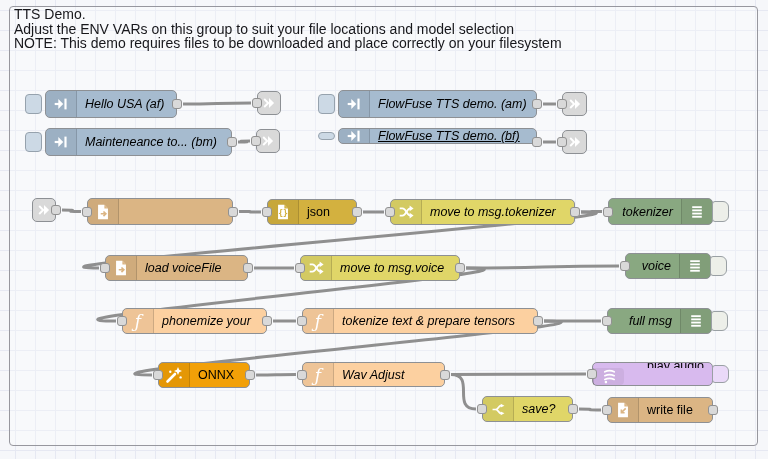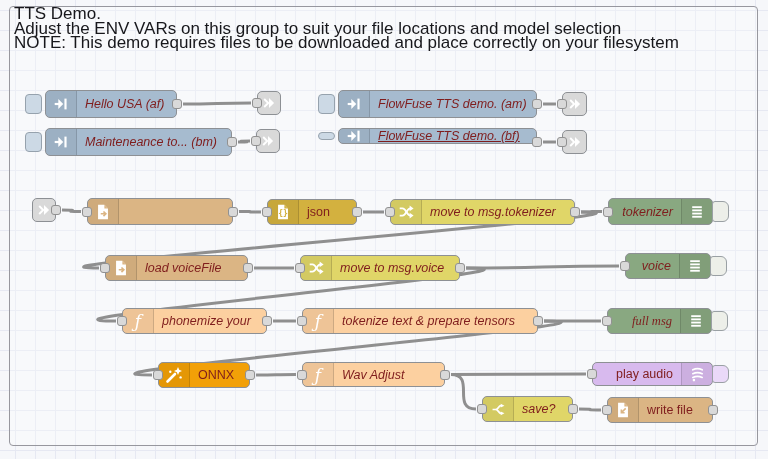--- a/index.html
+++ b/index.html
@@ -1,22 +1,22 @@
 <!DOCTYPE html>
 <html><head>
 <meta charset="utf-8">
 <style>
   html,body{margin:0;padding:0;}
   body{font-family:"Liberation Sans",sans-serif;}
   .canvas{position:relative;overflow:hidden;}
   .group-rect{position:absolute;border:1.6px solid #97979e;border-radius:4px;background:rgba(255,255,255,0.25);}
-  .group-label{position:absolute;left:14px;top:7px;font-size:17px;line-height:14.6px;color:#17171b;white-space:pre;}
+  .group-label{position:absolute;left:14px;top:7px;font-size:14px;line-height:14.6px;color:#17171b;white-space:pre;}
   #wires{position:absolute;left:0;top:0;}
   #wires path{fill:none;stroke-width:3px;}
-  .node{position:absolute;border:1px solid #8d9094;border-radius:5px;display:flex;align-items:stretch;box-sizing:border-box;font-size:12.5px;color:#7f1d1d;cursor:pointer;}
+  .node{position:absolute;border:1px solid #8d9094;border-radius:5px;display:flex;align-items:stretch;box-sizing:border-box;font-size:12.5px;color:#000000;cursor:pointer;}
   .node.link{border-radius:5px;}
   .icon-region{width:30px;flex:none;display:flex;align-items:center;justify-content:center;background:rgba(0,0,0,0.055);}
   .icon-region.left{border-right:1px solid rgba(0,0,0,0.14);border-radius:4px 0 0 4px;}
   .icon-region.right{border-left:1px solid rgba(0,0,0,0.14);border-radius:0 4px 4px 0;}
   .icon-region.center{width:100%;background:transparent;border:none;}
   .icon-region svg{display:block;}
   .nlabel{flex:1;display:flex;align-items:center;padding:0 8px;white-space:nowrap;overflow:hidden;}
   .nlabel.rightalign{justify-content:flex-end;}
   .italic{font-style:italic;}
   .port{position:absolute;width:10px;height:10px;background:#d9d9d9;border:1px solid #919191;border-radius:3px;box-sizing:border-box;}
@@ -247,21 +247,21 @@
       <div class="node" style="left: 302px; top: 308px; width: 236px; height: 26px; background: rgb(252, 208, 160);">
         <span class="icon-region left">
           <svg width="20" height="20" viewBox="0 0 20 20">
             <text x="10" y="15.5" text-anchor="middle" font-size="17" font-style="italic" font-family="DejaVu Serif, serif" fill="#fff">ƒ</text>
           </svg>
         </span>
         <span class="nlabel italic">tokenize text &amp; prepare tensors</span>
         <span class="port in" style="top: 7px;"></span>
         <span class="port out" style="top: 7px;"></span>
       </div>
-      <div class="node" style="left: 607px; top: 308px; width: 105px; height: 26px; background: rgb(137, 168, 129); font-family: Liberation Serif, serif;">
+      <div class="node" style="left: 607px; top: 308px; width: 105px; height: 26px; background: rgb(137, 168, 129);">
         <span class="nlabel italic rightalign">full msg</span>
         <span class="icon-region right">
           <svg width="16" height="16" viewBox="0 0 20 20" fill="#fff">
             <rect x="4" y="2.8" width="12" height="2.3"></rect>
             <rect x="4" y="6.8" width="12" height="2.3"></rect>
             <rect x="4" y="10.8" width="12" height="2.3"></rect>
             <rect x="4" y="14.8" width="12" height="2.3"></rect>
           </svg>
         </span>
         <span class="port in" style="top: 7px;"></span>
@@ -283,21 +283,21 @@
       <div class="node" style="left: 302px; top: 362px; width: 143px; height: 25px; background: rgb(252, 208, 160);">
         <span class="icon-region left">
           <svg width="20" height="20" viewBox="0 0 20 20">
             <text x="10" y="15.5" text-anchor="middle" font-size="17" font-style="italic" font-family="DejaVu Serif, serif" fill="#fff">ƒ</text>
           </svg>
         </span>
         <span class="nlabel italic">Wav Adjust</span>
         <span class="port in" style="top: 6.5px;"></span>
         <span class="port out" style="top: 6.5px;"></span>
       </div>
-      <div class="node" style="left: 592px; top: 362px; width: 121px; height: 24px; background: rgb(216, 186, 238);">
+      <div class="node" style="left: 592px; top: 362px; width: 121px; height: 24px; background: rgb(216, 186, 238); flex-direction: column;">
         <span class="nlabel rightalign">play audio</span>
         <span class="icon-region right">
           <svg width="17" height="17" viewBox="0 0 20 20">
             <path d="M4.5 4.5q5.5-2.6 11 0M4.5 9q5.5-2.6 11 0M4.5 13.5q5.5-2.6 11 0" fill="none" stroke="#fff" stroke-width="2" stroke-linecap="round"></path>
             <circle cx="5.8" cy="16.6" r="1.5" fill="#fff"></circle>
           </svg>
         </span>
         <span class="port in" style="top: 6px;"></span>
         <span class="nbtn right" style="background: rgb(234, 217, 248);"></span>
       </div>

